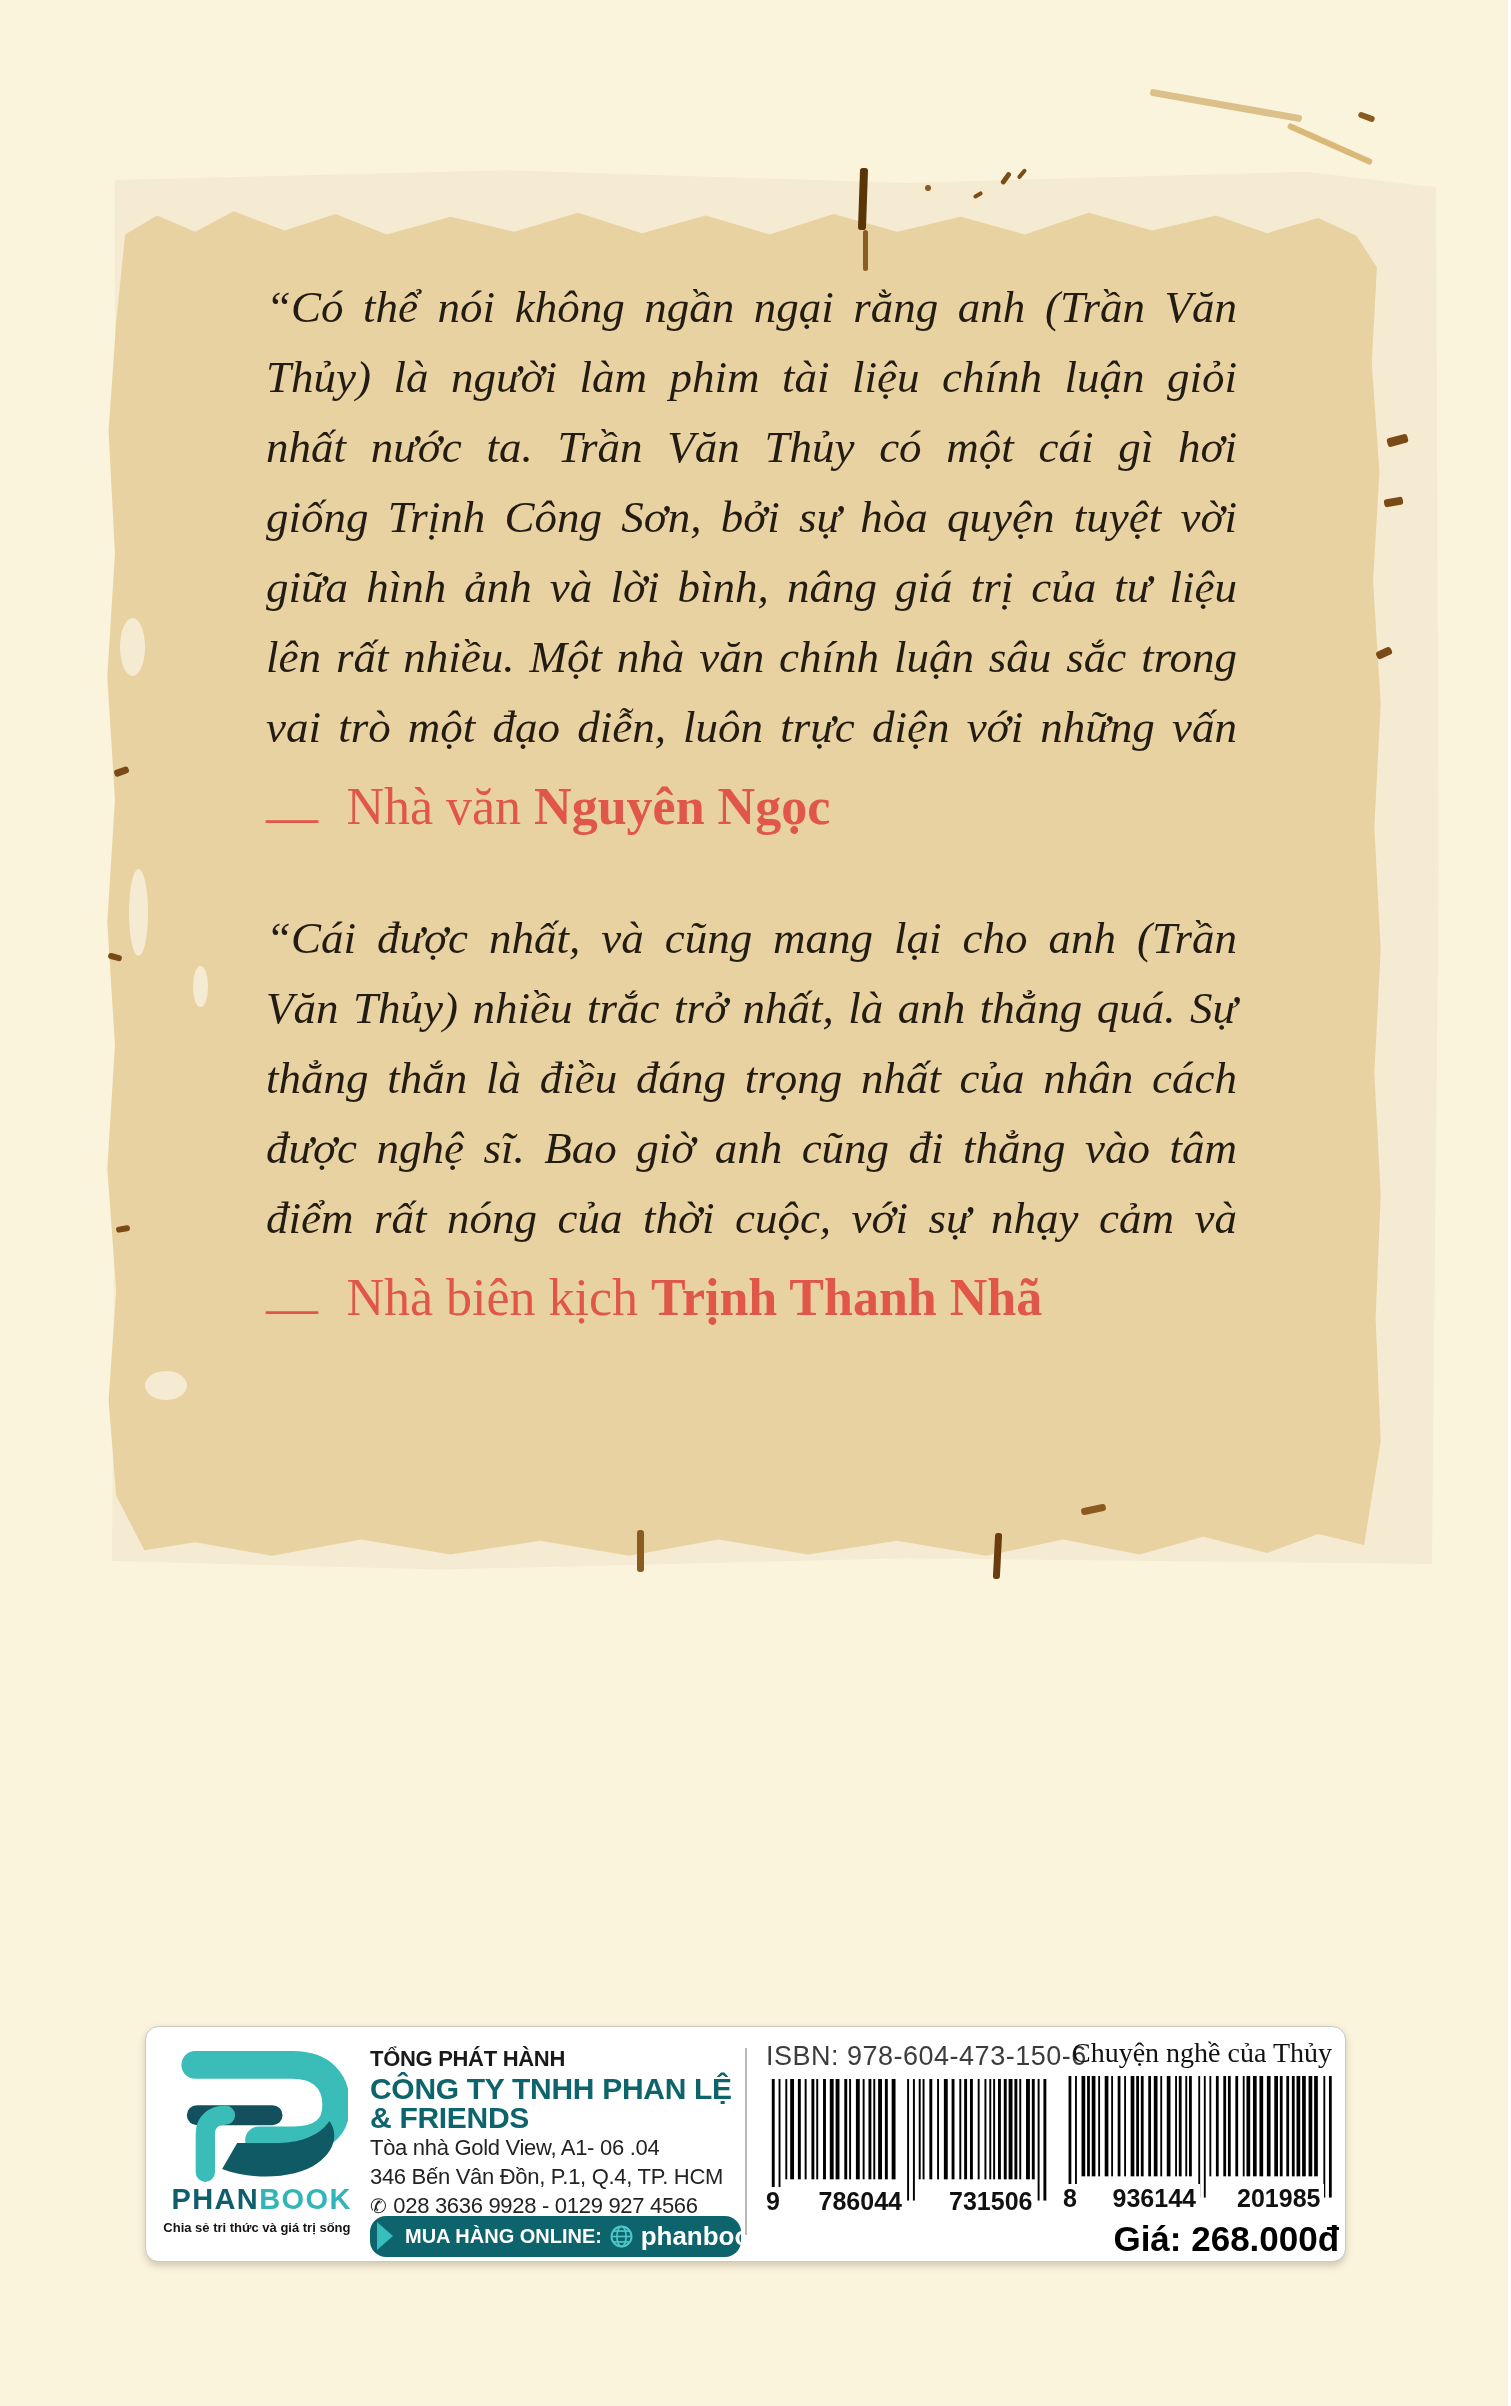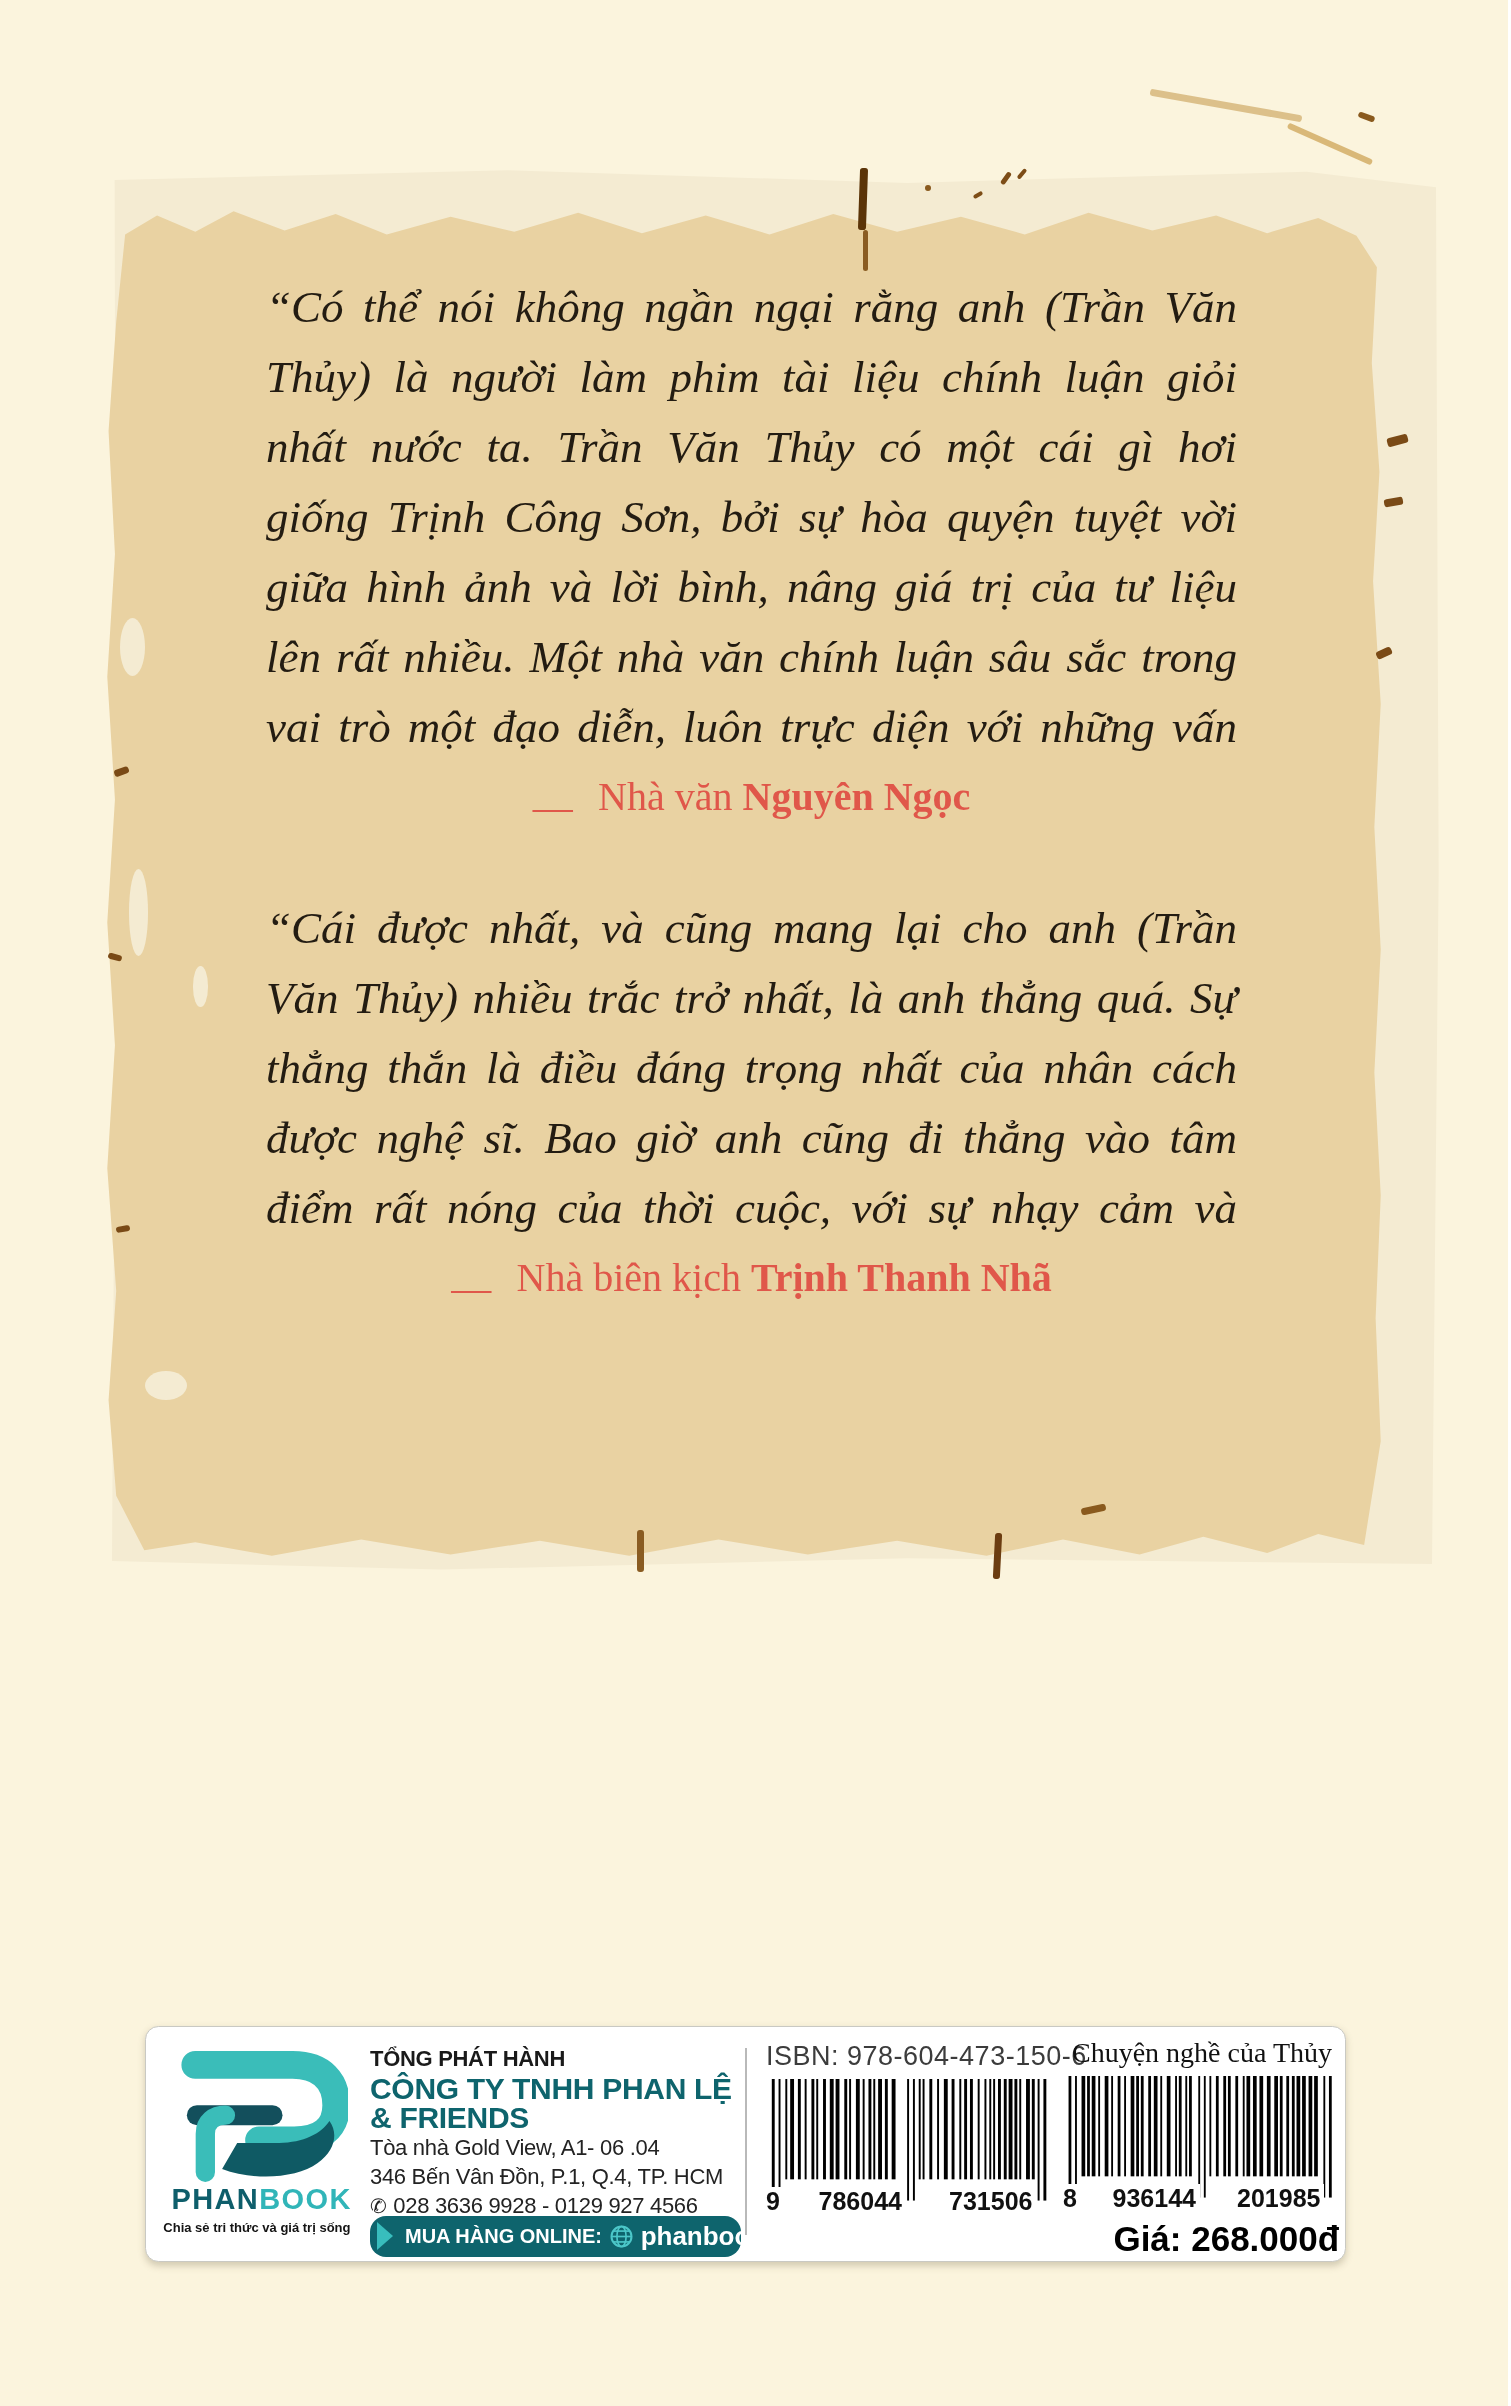--- a/index.html
+++ b/index.html
@@ -12,21 +12,21 @@
   .tan-sheet{position:absolute;left:106px;top:199px;width:1276px;height:1365px;background:#e9d2a2;
     clip-path:polygon(1.5% 2.6%,4% 1.2%,7% 2.4%,10% 0.9%,14% 2.3%,18% 1.1%,22% 2.6%,27% 1.3%,32% 2.4%,37% 1.0%,42% 2.5%,47% 1.2%,52% 2.6%,57% 1.1%,62% 2.4%,67% 1.3%,72% 2.6%,77% 1.0%,82% 2.3%,87% 1.2%,91% 2.5%,95% 1.4%,98% 2.7%,99.6% 5%,99.2% 12%,99.8% 20%,99.3% 28%,99.9% 37%,99.4% 46%,99.9% 55%,99.4% 64%,99.9% 73%,99.5% 82%,99.9% 91%,98.6% 98.6%,95% 97.8%,91% 99.2%,86% 98.0%,81% 99.3%,75% 98.2%,69% 99.4%,62% 98.3%,55% 99.3%,48% 98.2%,41% 99.4%,34% 98.3%,27% 99.3%,20% 98.2%,13% 99.4%,7% 98.4%,3% 99.0%,0.8% 95%,0.2% 88%,0.8% 80%,0.1% 71%,0.7% 62%,0.1% 53%,0.7% 44%,0.1% 35%,0.7% 26%,0.2% 17%,0.8% 9%);}
 
   .speck{position:absolute;border-radius:2.9px;}
   .blob{position:absolute;background:#f4ebd2;border-radius:50%;}
 
   
   .quote-area{position:absolute;left:266px;top:272px;width:971px;color:#231c12;}
   .qline{font-style:italic;font-size:45px;line-height:70px;text-align:justify;text-align-last:justify;}
   .qline.last{text-align-last:left;}
-  .attr{font-size:40px;line-height:56px;text-align:center;color:#e0574a;margin-top:7px;}
+  .attr{font-size:52px;line-height:56px;text-align:left;color:#e0574a;margin-top:17px;}
   .attr .dash{display:inline-block;transform:translateY(9.7px);margin-right:15.4px;}
   .attr .attr-name{font-weight:700;}
   .quote2-gap{margin-top:68px;}
 
   
   .card{position:absolute;left:145px;top:2026px;width:1199px;height:234px;background:#ffffff;
         border:1.9px solid #c9c9c3;border-radius:13.5px;box-shadow:0 3.9px 7.7px rgba(90,80,50,.25);
         font-family:"Liberation Sans","DejaVu Sans",sans-serif;}
   .logo-svg{position:absolute;left:19.3px;top:5.8px;width:183px;height:151px;}
   .brand{position:absolute;left:11.6px;top:156px;width:199px;text-align:center;font-size:29px;font-weight:700;letter-spacing:1.4px;}

